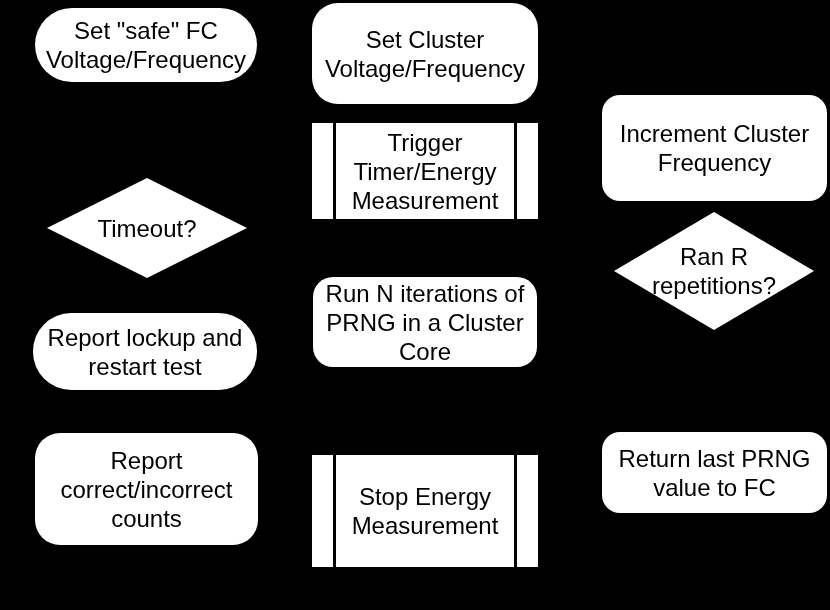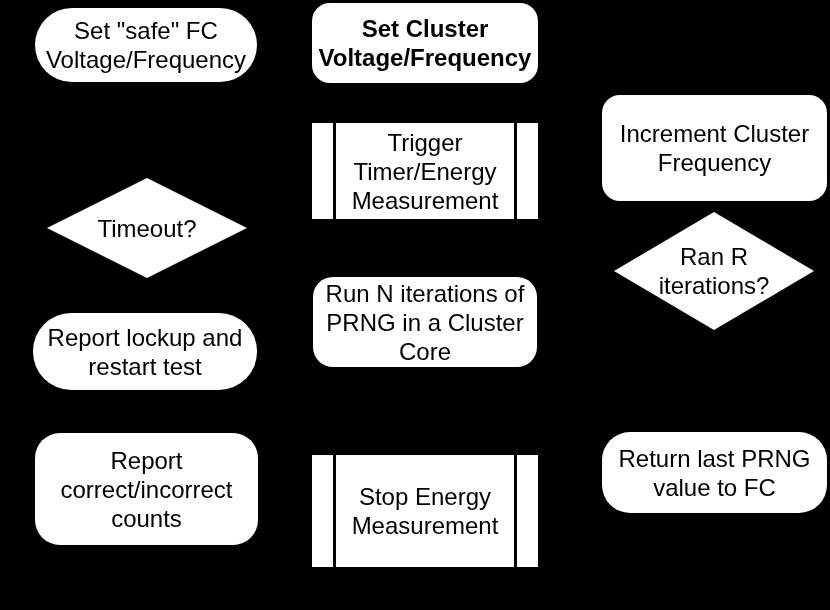--- a/index.html
+++ b/index.html
@@ -49,21 +49,21 @@
 </head>
 <body>
 
 <div class="canvas">
 
   <div class="node" style="left:35px; top:8px; width:222px; height:74px; border-radius:37px;">
     <span class="label">Set "safe" FC
 Voltage/Frequency</span>
   </div>
 
-  <div class="node" style="left:312px; top:3px; width:226px; height:80px; border-radius:18px;font-weight:bold;">
+  <div class="node" style="left:312px; top:3px; width:226px; height:101px; border-radius:26px;">
     <span class="label">Set Cluster
 Voltage/Frequency</span>
   </div>
 
   <div class="node" style="left:602px; top:95px; width:225px; height:106px; border-radius:18px;">
     <span class="label">Increment Cluster
 Frequency</span>
   </div>
 
   <div class="node" style="left:312px; top:123px; width:226px; height:96px;">
@@ -73,21 +73,21 @@
 Timer/Energy
 Measurement</span>
   </div>
 
   <div class="node diamond" style="left:47px; top:178px; width:200px; height:100px;">
     <span class="label">Timeout?</span>
   </div>
 
   <div class="node diamond" style="left:614px; top:212px; width:200px; height:118px;">
     <span class="label">Ran R
-iterations?</span>
+repetitions?</span>
   </div>
 
   <div class="node" style="left:313px; top:277px; width:224px; height:90px; border-radius:20px;">
     <span class="label">Run N iterations of
 PRNG in a Cluster
 Core</span>
   </div>
 
   <div class="node" style="left:33px; top:313px; width:224px; height:77px; border-radius:38px;">
     <span class="label">Report lockup and
@@ -100,18 +100,18 @@
 counts</span>
   </div>
 
   <div class="node" style="left:312px; top:415px; width:226px; height:112px;margin-top:40px;">
     <span class="predef-bar left"></span>
     <span class="predef-bar right"></span>
     <span class="label">Stop Energy
 Measurement</span>
   </div>
 
-  <div class="node" style="left:602px; top:432px; width:225px; height:81px; border-radius:28px;">
+  <div class="node" style="left:602px; top:432px; width:225px; height:81px; border-radius:18px;">
     <span class="label">Return last PRNG
 value to FC</span>
   </div>
 
 </div>
 
 </body></html>

